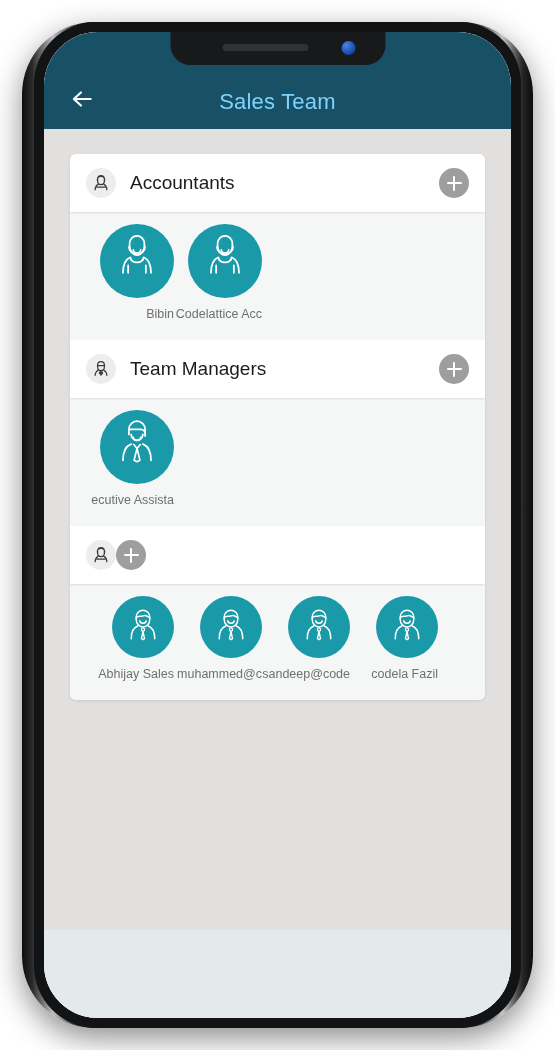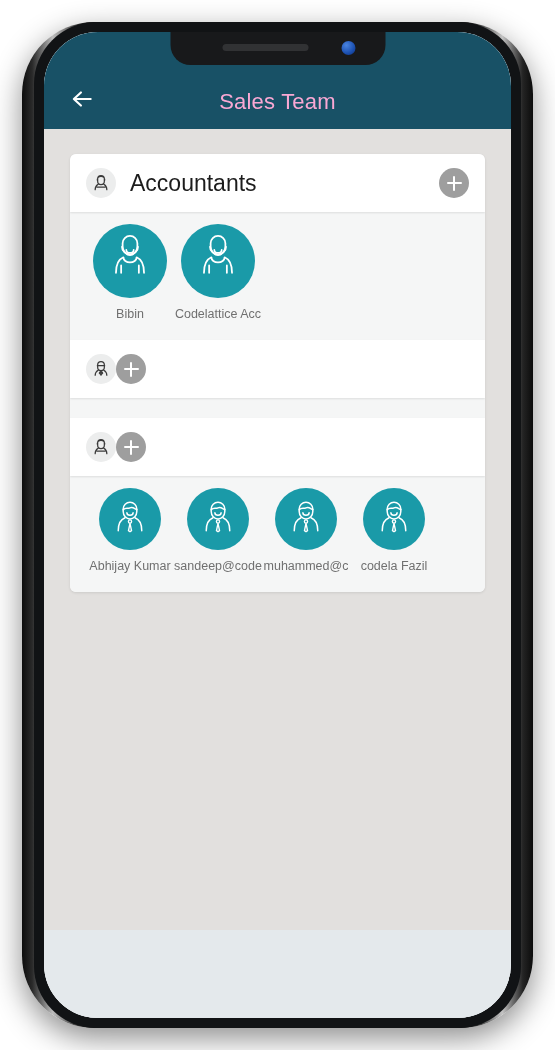--- a/index.html
+++ b/index.html
@@ -128,21 +128,21 @@
     width: 44px;
     height: 44px;
     display: flex;
     align-items: center;
     justify-content: center;
     cursor: pointer;
   }
   .appbar-title {
     width: 100%;
     text-align: center;
-    color: #f9a8d4;
+    color: #7dd3fc;
     font-size: 22px;
     letter-spacing: 0.2px;
   }
 
   .page-bg {
     flex: 1 1 auto;
     background: #e2e0de;
     position: relative;
     overflow: hidden;
   }
@@ -175,21 +175,21 @@
     height: 30px;
     border-radius: 50%;
     background: #eceded;
     display: flex;
     align-items: center;
     justify-content: center;
     flex: 0 0 auto;
   }
   .group-title {
     margin-left: 14px;
-    font-size: 23px;
+    font-size: 19px;
     color: #1c1c1c;
     flex: 1 1 auto;
   }
   .add-btn {
     width: 30px;
     height: 30px;
     border-radius: 50%;
     background: #9e9e9e;
     display: flex;
     align-items: center;
@@ -225,21 +225,21 @@
     display: flex;
     flex-wrap: wrap;
     padding: 12px 0 8px 16px;
     box-sizing: border-box;
   }
   .person {
     width: 88px;
     flex: 0 0 88px;
     display: flex;
     flex-direction: column;
-    align-items: center;
+    align-items: flex-end;
     margin-bottom: 10px;
     cursor: pointer;
   }
   .person.small { width: 88px; flex: 0 0 88px; }
   .avatar {
     width: 74px;
     height: 74px;
     border-radius: 50%;
     background: #1a9aa8;
     display: flex;
@@ -340,28 +340,42 @@
                 </div>
                 <div class="person-name">Codelattice Acc</div>
               </div>
             </div>
             <div class="group-header">
               <div class="group-badge">
                 <svg width="20" height="20" viewBox="0 0 24 24">
                   <path d="M8 7 a4 4 0 0 1 8 0 v3 a4 4 0 0 1 -8 0 z M7 8 h10 M12 14 l-2 3 l2 2 l2 -2 z M12 14 v6 M8.5 13.5 C6 15 5 17 5 20 M15.5 13.5 C18 15 19 17 19 20" fill="none" stroke="#3a3a3a" stroke-width="1.5" stroke-linejoin="round"></path>
                 </svg>
               </div>
+              <div class="group-title">Team Managers</div>
               <div class="add-btn">
                 <span class="add-btn-inner">
                   <span class="plus-h"></span>
                   <span class="plus-v"></span>
                 </span>
               </div>
             </div>
             <div class="people-row">
+              <div class="person">
+                <div class="avatar" style="background: rgb(26, 154, 168);">
+                  <svg width="62" height="62" viewBox="0 0 84 84">
+      <path d="M31 26 v-8 a11 11 0 0 1 22 0 v10" fill="none" stroke="#fff" stroke-width="2.4" stroke-linejoin="round"></path>
+      <path d="M31 18 h16 a6 6 0 0 1 6 6" fill="none" stroke="#fff" stroke-width="2.4"></path>
+      <path d="M34 24 a8 9 0 0 0 16 0" fill="none" stroke="#fff" stroke-width="2.4"></path>
+      <path d="M37 29 a5 4 0 0 0 10 0" fill="none" stroke="#fff" stroke-width="2.4" stroke-linecap="round"></path>
+      <path d="M34 38 C26 41 23 48 23 60 M50 38 C58 41 61 48 61 60" fill="none" stroke="#fff" stroke-width="2.4" stroke-linecap="round"></path>
+      <path d="M37 38 L42 44 L38 60 L42 62 L46 60 L42 44 L47 38" fill="none" stroke="#fff" stroke-width="2.2" stroke-linejoin="round"></path>
+                  </svg>
+                </div>
+                <div class="person-name">ecutive Assista</div>
+              </div>
             </div>
             <div class="group-header">
               <div class="group-badge">
                 <svg width="20" height="20" viewBox="0 0 24 24">
                   <path d="M8 7 a4 4 0 0 1 8 0 v3 a4 4 0 0 1 -8 0 z M7.5 8.5 a4.5 4.5 0 0 1 9 0 M8.5 13.5 C6 15 5 17 5 20 M15.5 13.5 C18 15 19 17 19 20 M7 17 h10" fill="none" stroke="#3a3a3a" stroke-width="1.5" stroke-linecap="round"></path>
                 </svg>
               </div>
               <div class="add-btn">
                 <span class="add-btn-inner">
                   <span class="plus-h"></span>
@@ -374,47 +388,47 @@
                 <div class="avatar sm" style="background: rgb(26, 154, 168);">
                   <svg width="52" height="52" viewBox="0 0 84 84">
       <path d="M31 26 a11 11 0 0 1 22 0 v4 a11 12 0 0 1 -22 0 z" fill="none" stroke="#fff" stroke-width="2.4"></path>
       <path d="M31 27 c4 -4 7 -1 11 -3 c4 -2 7 1 11 3" fill="none" stroke="#fff" stroke-width="2.4" stroke-linecap="round"></path>
       <path d="M37 32 a5 4 0 0 0 10 0" fill="none" stroke="#fff" stroke-width="2.4" stroke-linecap="round"></path>
       <path d="M34 40 C26 43 23 50 23 61 M50 40 C58 43 61 50 61 61" fill="none" stroke="#fff" stroke-width="2.4" stroke-linecap="round"></path>
       <circle cx="42" cy="46" r="2.6" fill="none" stroke="#fff" stroke-width="2.2"></circle>
       <path d="M42 49 L39.5 61 L42 62.5 L44.5 61 Z" fill="none" stroke="#fff" stroke-width="2.2" stroke-linejoin="round"></path>
                   </svg>
                 </div>
-                <div class="person-name">Abhijay Kumar</div>
+                <div class="person-name">Abhijay Sales</div>
               </div>
               <div class="person small">
                 <div class="avatar sm" style="background: rgb(26, 154, 168);">
                   <svg width="52" height="52" viewBox="0 0 84 84">
       <path d="M31 26 a11 11 0 0 1 22 0 v4 a11 12 0 0 1 -22 0 z" fill="none" stroke="#fff" stroke-width="2.4"></path>
       <path d="M31 27 c4 -4 7 -1 11 -3 c4 -2 7 1 11 3" fill="none" stroke="#fff" stroke-width="2.4" stroke-linecap="round"></path>
       <path d="M37 32 a5 4 0 0 0 10 0" fill="none" stroke="#fff" stroke-width="2.4" stroke-linecap="round"></path>
       <path d="M34 40 C26 43 23 50 23 61 M50 40 C58 43 61 50 61 61" fill="none" stroke="#fff" stroke-width="2.4" stroke-linecap="round"></path>
       <circle cx="42" cy="46" r="2.6" fill="none" stroke="#fff" stroke-width="2.2"></circle>
       <path d="M42 49 L39.5 61 L42 62.5 L44.5 61 Z" fill="none" stroke="#fff" stroke-width="2.2" stroke-linejoin="round"></path>
                   </svg>
                 </div>
-                <div class="person-name">sandeep@code</div>
+                <div class="person-name">muhammed@c</div>
               </div>
               <div class="person small">
                 <div class="avatar sm" style="background: rgb(26, 154, 168);">
                   <svg width="52" height="52" viewBox="0 0 84 84">
       <path d="M31 26 a11 11 0 0 1 22 0 v4 a11 12 0 0 1 -22 0 z" fill="none" stroke="#fff" stroke-width="2.4"></path>
       <path d="M31 27 c4 -4 7 -1 11 -3 c4 -2 7 1 11 3" fill="none" stroke="#fff" stroke-width="2.4" stroke-linecap="round"></path>
       <path d="M37 32 a5 4 0 0 0 10 0" fill="none" stroke="#fff" stroke-width="2.4" stroke-linecap="round"></path>
       <path d="M34 40 C26 43 23 50 23 61 M50 40 C58 43 61 50 61 61" fill="none" stroke="#fff" stroke-width="2.4" stroke-linecap="round"></path>
       <circle cx="42" cy="46" r="2.6" fill="none" stroke="#fff" stroke-width="2.2"></circle>
       <path d="M42 49 L39.5 61 L42 62.5 L44.5 61 Z" fill="none" stroke="#fff" stroke-width="2.2" stroke-linejoin="round"></path>
                   </svg>
                 </div>
-                <div class="person-name">muhammed@c</div>
+                <div class="person-name">sandeep@code</div>
               </div>
               <div class="person small">
                 <div class="avatar sm" style="background: rgb(26, 154, 168);">
                   <svg width="52" height="52" viewBox="0 0 84 84">
       <path d="M31 26 a11 11 0 0 1 22 0 v4 a11 12 0 0 1 -22 0 z" fill="none" stroke="#fff" stroke-width="2.4"></path>
       <path d="M31 27 c4 -4 7 -1 11 -3 c4 -2 7 1 11 3" fill="none" stroke="#fff" stroke-width="2.4" stroke-linecap="round"></path>
       <path d="M37 32 a5 4 0 0 0 10 0" fill="none" stroke="#fff" stroke-width="2.4" stroke-linecap="round"></path>
       <path d="M34 40 C26 43 23 50 23 61 M50 40 C58 43 61 50 61 61" fill="none" stroke="#fff" stroke-width="2.4" stroke-linecap="round"></path>
       <circle cx="42" cy="46" r="2.6" fill="none" stroke="#fff" stroke-width="2.2"></circle>
       <path d="M42 49 L39.5 61 L42 62.5 L44.5 61 Z" fill="none" stroke="#fff" stroke-width="2.2" stroke-linejoin="round"></path>

